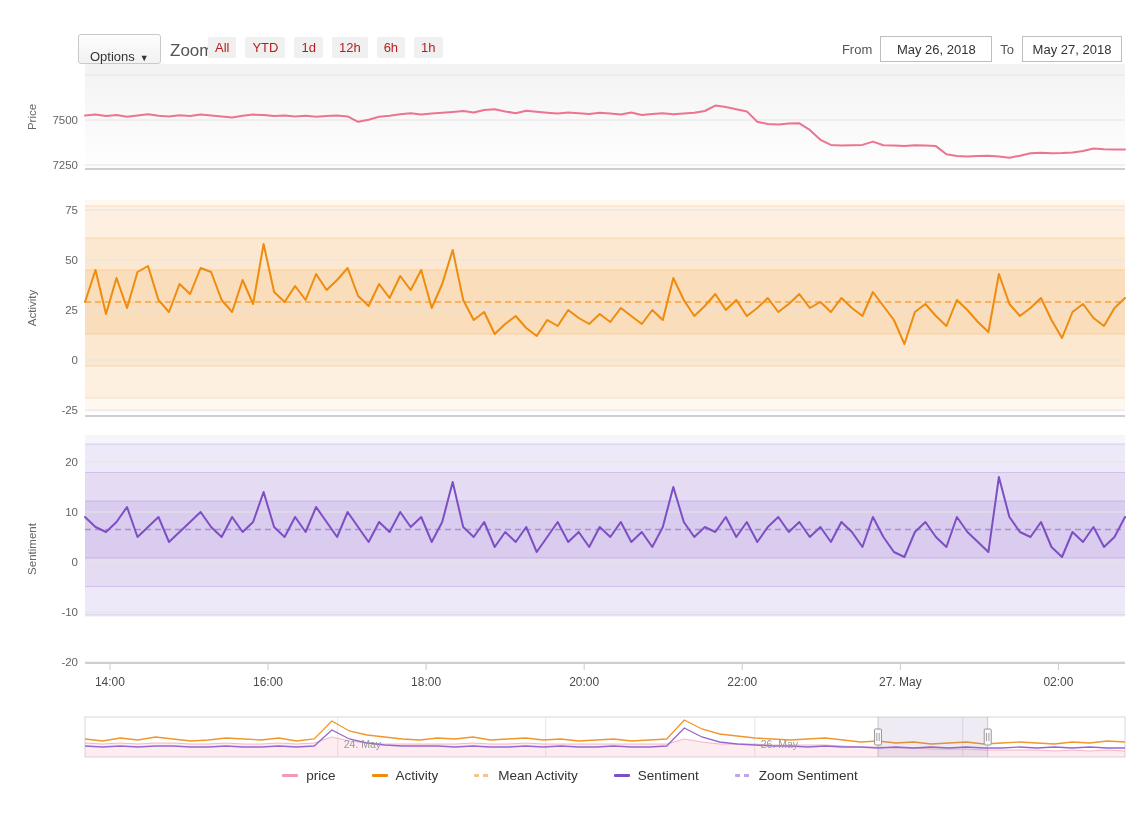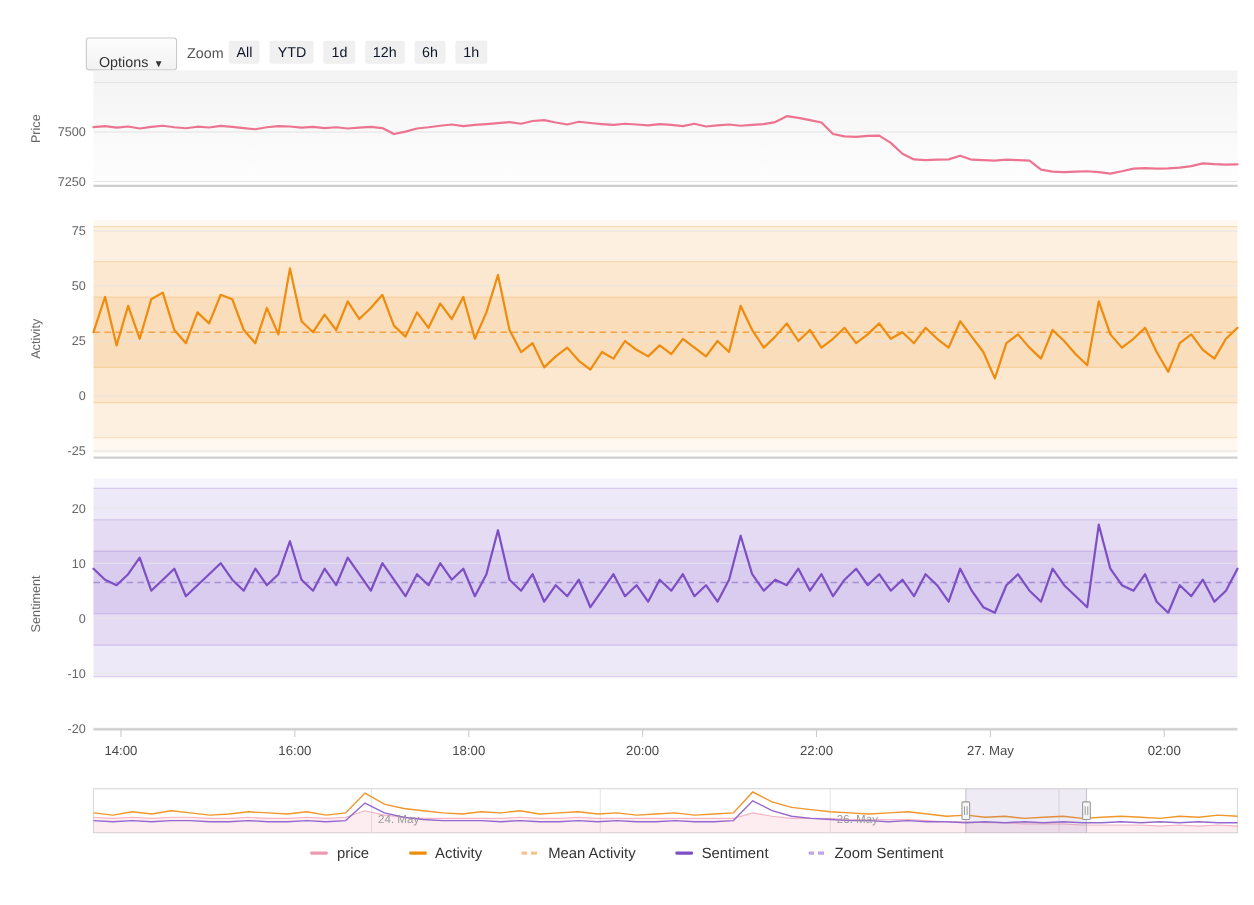--- a/index.html
+++ b/index.html
@@ -3,24 +3,24 @@
 <meta charset="utf-8">
 <style>
   html,body{margin:0;padding:0;background:#fff;}
   .app{position:relative;width:1140px;height:823px;background:#fff;
        font-family:"Liberation Sans", sans-serif;overflow:hidden;}
   
   .btn-options{position:absolute;left:78px;top:34px;height:27px;padding:14px 11px;
        border:1px solid #c9c9c9;border-radius:3px;background:linear-gradient(#fdfdfd,#f2f2f2);
        font-size:13px;color:#333;cursor:pointer;font-family:inherit;}
   .btn-options .caret{font-size:9px;margin-left:5px;color:#333;}
-  .zoom-label{position:absolute;left:170px;top:41px;font-size:13px;color:#555;}
+  .zoom-label{position:absolute;left:170px;top:41px;font-size:17px;color:#555;}
   .zoom-btns{position:absolute;left:208px;top:37px;display:flex;gap:9px;}
   .zoom-btns button{border:0;background:#f0f0f0;border-radius:2px;padding:4px 7px;
-       font-size:13px;color:#0f172a;cursor:pointer;font-family:inherit;line-height:1;}
+       font-size:13px;color:#b91c1c;cursor:pointer;font-family:inherit;line-height:1;}
   .range-controls{position:absolute;right:18px;top:36px;display:flex;align-items:center;gap:8px;}
   .range-controls label{font-size:13px;color:#555;}
   .range-controls input{height:22px;border:1px solid #bdbdbd;font-size:13px;color:#333;
        text-align:center;font-family:inherit;background:#fff;}
   .inp-from{width:106px;} .inp-to{width:94px;}
   
   .legend{position:absolute;left:0;top:768px;width:100%;display:flex;justify-content:center;
        align-items:center;gap:36px;}
   .legend-item{display:flex;align-items:center;gap:8px;cursor:pointer;}
   .legend-item .swatch{display:inline-block;width:16px;height:3px;border-radius:1px;}
@@ -37,20 +37,26 @@
     <span>Options</span><span class="caret">▼</span>
   </button>
   <span class="zoom-label">Zoom</span>
   <div class="zoom-btns">
     <button>All</button>
     <button>YTD</button>
     <button>1d</button>
     <button>12h</button>
     <button>6h</button>
     <button>1h</button>
+  </div>
+  <div class="range-controls">
+    <label>From</label>
+    <input class="inp-from" value="May 26, 2018" style="">
+    <label>To</label>
+    <input class="inp-to" value="May 27, 2018" style="">
   </div>
 
   <svg id="chartsvg" width="1140" height="766">
       <defs>
         <linearGradient id="pg" x1="0" y1="0" x2="0" y2="1">
           <stop offset="0" stop-color="#f3f3f3"></stop>
           <stop offset="1" stop-color="#fefefe"></stop>
         </linearGradient>
       </defs>
       <g>

